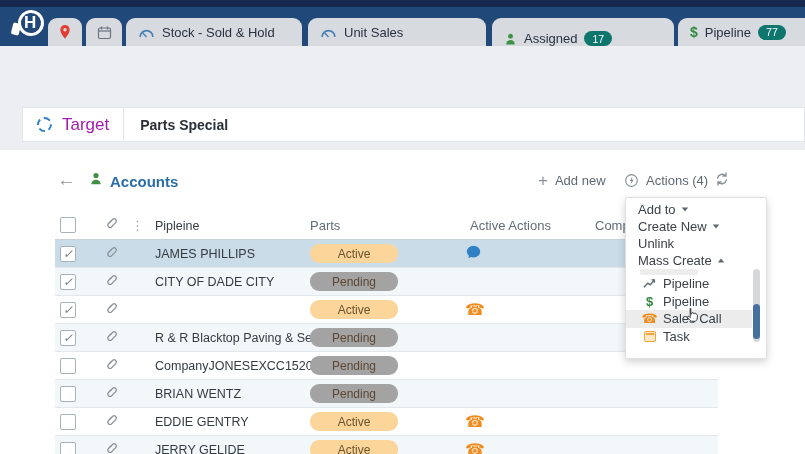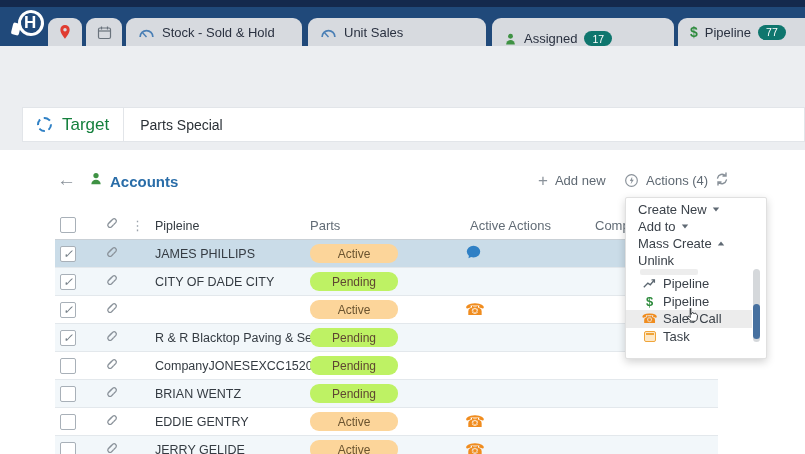--- a/index.html
+++ b/index.html
@@ -19,23 +19,23 @@
     display:flex; align-items:center; padding:0 12px; gap:7px; font-size:13px; color:#2a3140; cursor:pointer; }
   .tab.small { justify-content:center; padding:0; }
   .tabbadge { background:#0f766e; color:#fff; font-size:10.5px; padding:1.5px 8px; border-radius:9px; line-height:12px; }
   .dollar-g { color:#2e8b3d; font-weight:bold; font-size:14px; }
 
   
   .band { position:absolute; left:0; top:46px; width:805px; height:104px; background:#eceef1; }
   .crumbcard { position:absolute; left:22px; top:61px; right:0; height:35px; background:#fff; border:1px solid #e2e5e9;
     display:flex; align-items:center; }
   .target-icon { width:15px; height:15px; border:2px dashed #2f80c5; border-radius:50%; margin:0 10px 0 14px; }
-  .crumb-section { color:#15803d; font-size:17px; padding-right:14px; }
+  .crumb-section { color:#a21caf; font-size:17px; padding-right:14px; }
   .crumb-div { width:1px; height:34px; background:#e2e5e9; }
-  .crumb-title { color:#2b3137; font-size:14px; padding-left:16px; }
+  .crumb-title { color:#2b3137; font-size:14px; padding-left:16px;font-weight:bold; }
 
   .stage { position:absolute; top:105px; height:28px; display:flex; align-items:center; justify-content:center; font-size:12px; }
   .stage.active { left:36px; width:234px; background:#f09c20; color:#fff;
     clip-path:polygon(0 0, calc(100% - 14px) 0, 100% 50%, calc(100% - 14px) 100%, 0 100%); }
   .stage.complete { left:272px; width:224px; background:#fff; color:#2b3137; border:1px solid #eef0f2;
     clip-path:polygon(0 0, 100% 0, 100% 100%, 0 100%, 13px 50%); }
 
   
   .content { position:absolute; left:0; top:150px; width:805px; height:304px; background:#fff; }
   .backarrow { position:absolute; left:57px; top:170px; color:#8a929a; font-size:19px; line-height:20px; cursor:pointer; }
@@ -67,21 +67,21 @@
   .c-company { left:100px; color:#343b42; font-size:12.5px; }
   .c-status { left:255px; }
   .c-actions { left:415px; }
   .c-comp { left:540px; }
   .hcell { position:absolute; line-height:28px; }
   .cb { position:absolute; width:16px; height:16px; border:1px solid #a8b0b8; border-radius:2px; background:#fff;
     display:flex; align-items:center; justify-content:center; font-size:12px; color:#78828a; cursor:pointer; }
   .badge { position:absolute; top:4px; width:88px; height:19px; border-radius:9px; font-size:12px;
     display:flex; align-items:center; justify-content:center; }
   .b-active { background:#fcd59a; color:#6b5430; }
-  .b-pending { background:#bef264; color:#5f4632; }
+  .b-pending { background:#a3a3a3; color:#5f4632; }
   .acticon { position:absolute; top:4px; left:410px; }
   .phone-g { color:#f08c1e; font-size:16px; line-height:20px; }
 
   
   .menu { position:absolute; left:625px; top:197px; width:142px; height:162px; background:#fff; border:1px solid #e0e0e0;
     border-radius:2px; box-shadow:0 3px 9px rgba(0,0,0,.18); z-index:10; font-size:13px; color:#3a4149; padding-top:3px; }
   .mi { height:17px; display:flex; align-items:center; padding-left:12px; gap:5px; cursor:pointer; }
   .ghost-item { height:6px; margin:0 0 0 14px; width:58px; background:#d8d8d8; opacity:.45; border-radius:2px; }
   .smi { height:17.5px; display:flex; align-items:center; padding-left:16px; gap:6px; cursor:pointer; width:126px; }
   .smi.hl { background:#ececec; }
@@ -317,33 +317,33 @@
             <path d="M11.5 8.5 L7 13a3 3 0 0 0 4.2 4.2l2.5-2.5"></path>
           </g>
         </svg></span>
     <span class="cell c-company">JERRY GELIDE</span>
     <span class="badge b-active c-status">Active</span>
     <span class="acticon phone-g">☎</span>
   </div>
 
   <div class="menu">
     <div class="mi">
+      <span>Add to</span>
+      <i class="chev down" style="transform:scale(.8);"></i>
+    </div>
+    <div class="mi">
       <span>Create New</span>
       <i class="chev down" style="transform:scale(.8);"></i>
     </div>
     <div class="mi">
-      <span>Add to</span>
-      <i class="chev down" style="transform:scale(.8);"></i>
+      <span>Unlink</span>
     </div>
     <div class="mi">
       <span>Mass Create</span>
       <i class="chev up" style="transform:scale(.8);"></i>
-    </div>
-    <div class="mi">
-      <span>Unlink</span>
     </div>
 
     <div class="ghost-item"></div>
 
     <div class="smi">
       <span class="sic">
         <svg width="13" height="11" viewBox="0 0 16 13">
             <polyline points="1,11 6,6 9,8 14,2" fill="none" stroke="#5b6670" stroke-width="1.7"></polyline>
             <path d="M10.5 2 h3.5 v3.5" fill="none" stroke="#5b6670" stroke-width="1.7"></path>
           </svg>

